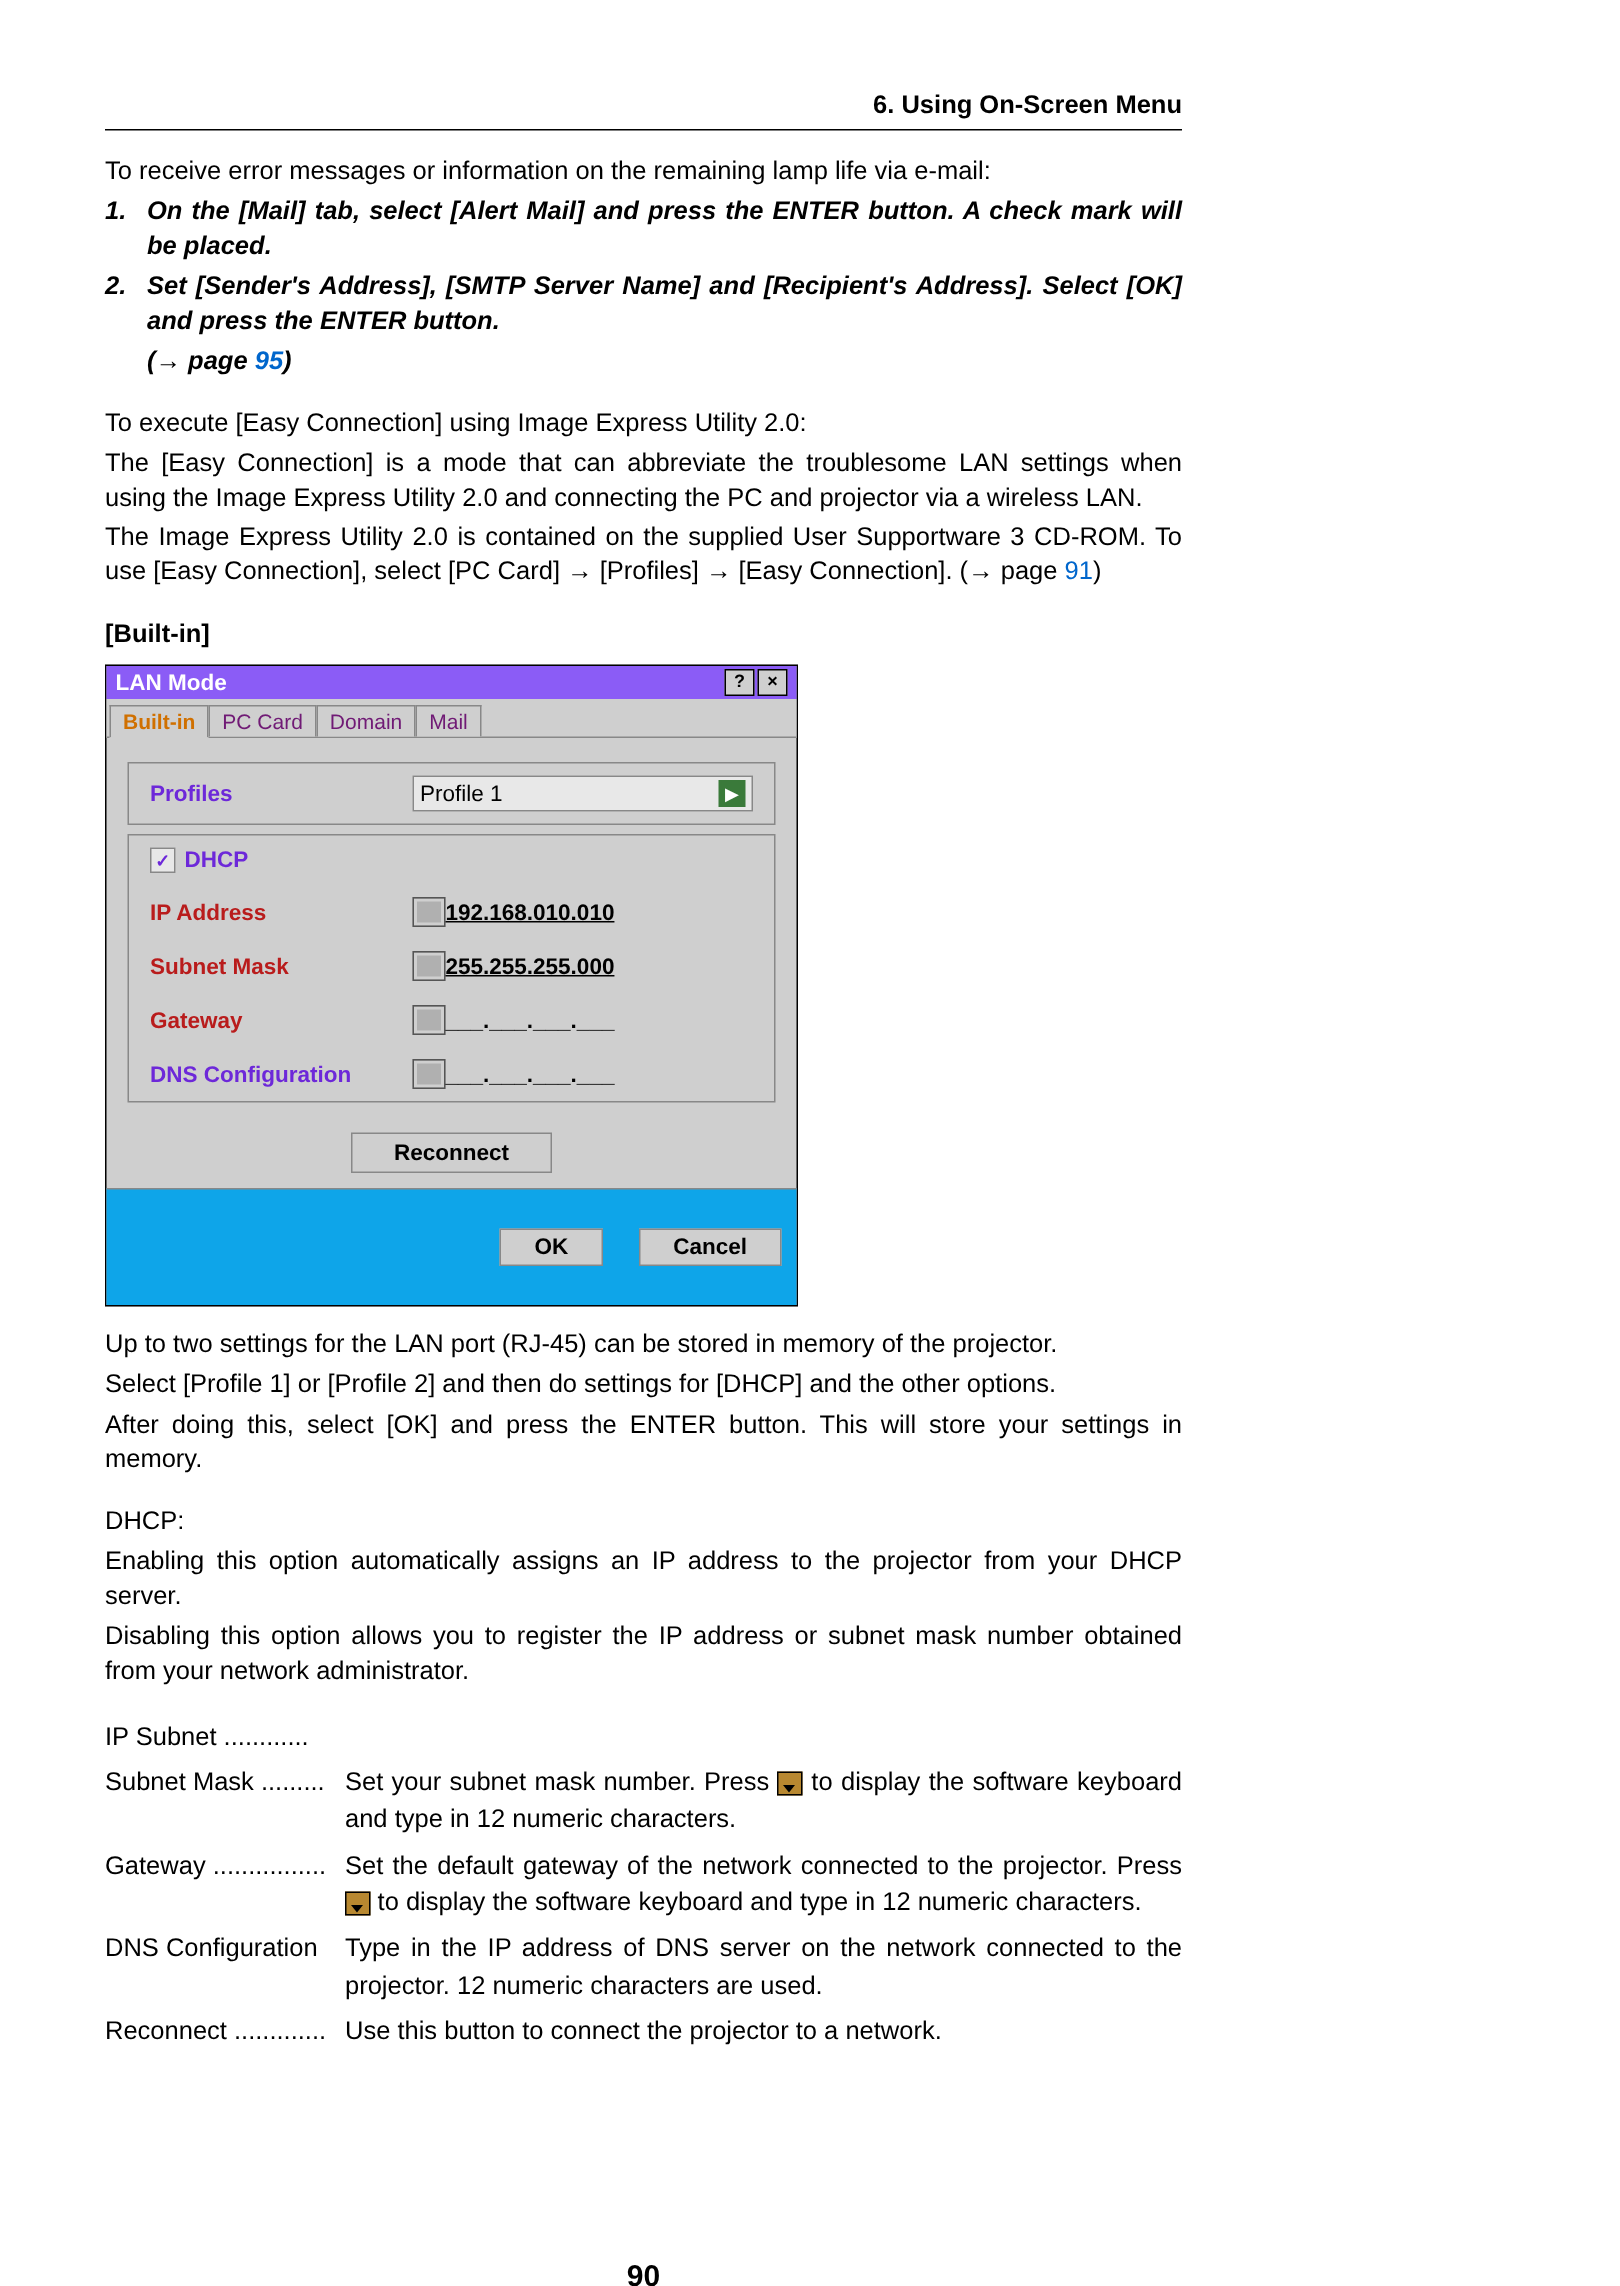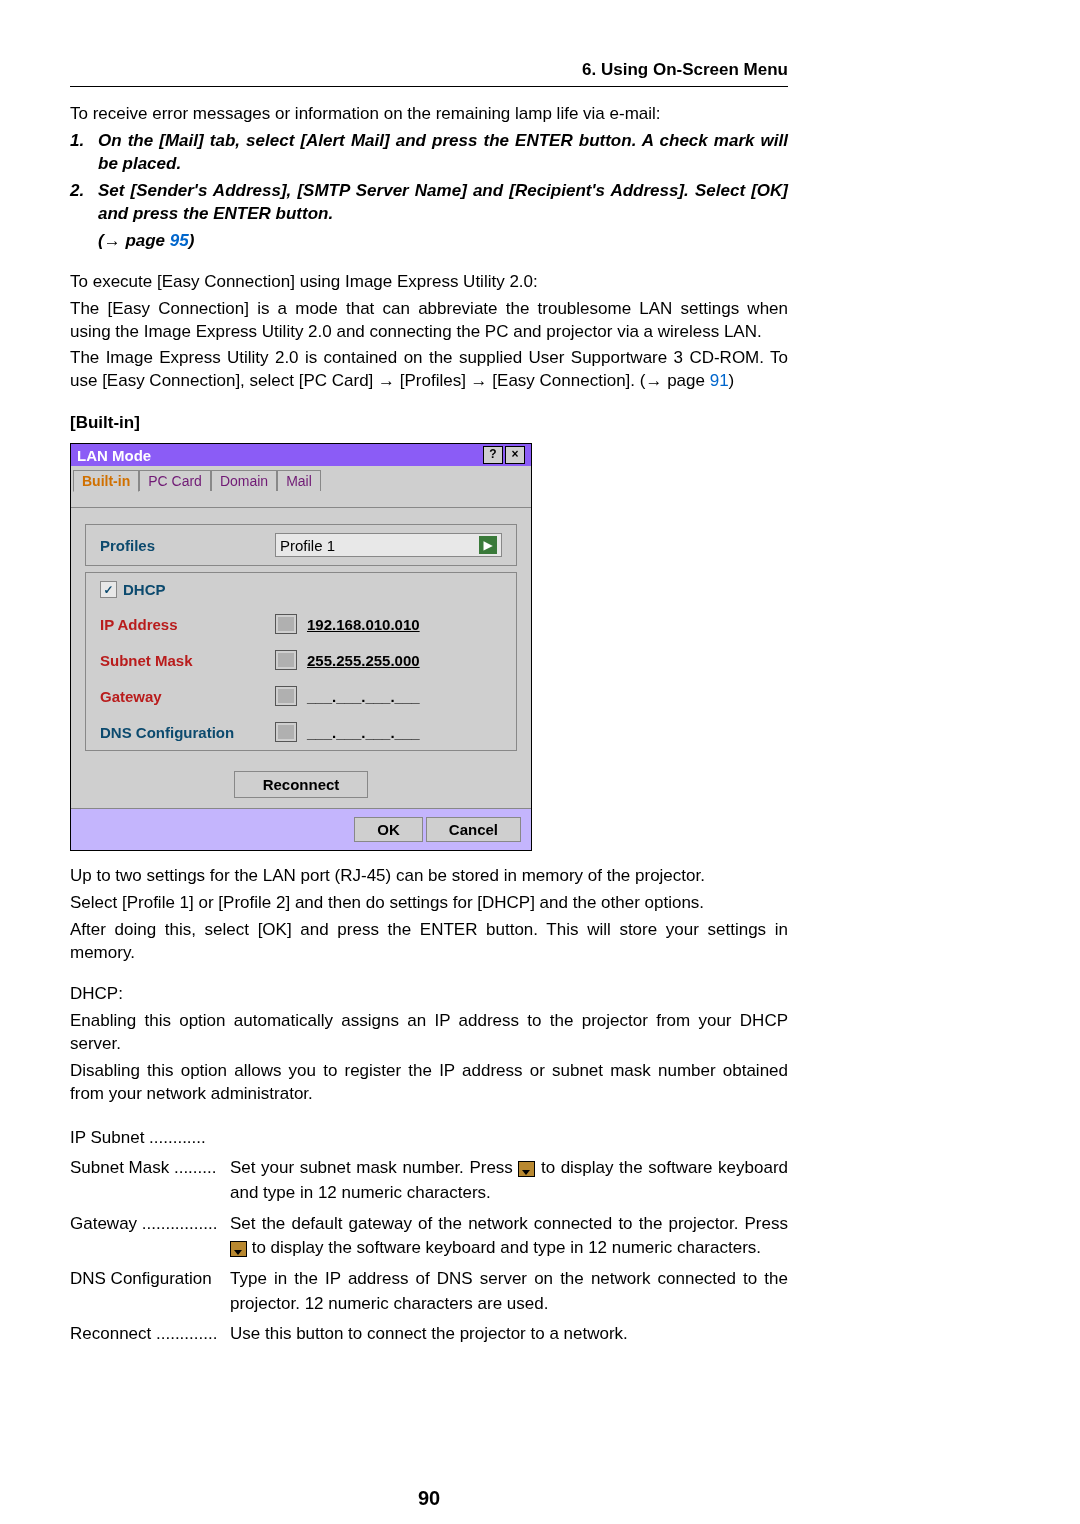--- a/index.html
+++ b/index.html
@@ -78,21 +78,21 @@
     background: #cfcfcf;
     border: 1px solid #000;
     color:#000;
     font-size: 12px;
     line-height: 14px;
     text-align: center;
     font-weight: bold;
   }
   .tab-strip {
     background: #cfcfcf;
-    padding: 4px 2px 16px 2px;
+    padding: 4px 2px 0 2px;
     border-bottom: 1px solid #888;
     display: flex;
   }
   .tab {
     padding: 2px 8px;
     font-size: 14px;
     border: 1px solid #888;
     border-bottom: none;
     background: #cfcfcf;
     color: #701a75;
@@ -109,21 +109,21 @@
     padding: 10px 14px 6px 14px;
   }
   .form-row {
     display: flex;
     align-items: center;
     padding: 8px 0;
   }
   .form-label {
     flex: 0 0 175px;
     font-weight: bold;
-    color: #0c4a6e;
+    color: #6d28d9;
     font-size: 15px;
   }
   .form-label.disabled { color: #b91c1c; }
   .profile-box {
     flex: 1;
     display: flex;
     align-items: center;
     justify-content: space-between;
     border: 1px solid #888;
     background: #e8e8e8;
@@ -146,21 +146,20 @@
     align-items: center;
     justify-content: center;
     margin-right: 6px;
     font-size: 12px;
     font-weight: bold;
   }
   .val-box {
     flex: 1;
     display: flex;
     align-items: center;
-    gap: 10px;
   }
   .icon-kb {
     width: 20px; height: 18px;
     background: #b0b0b0;
     border: 1px solid #555;
     display:inline-block;
     box-shadow: inset 0 0 0 2px #cfcfcf;
   }
   .ip-val {
     font-weight: bold;
@@ -178,25 +177,25 @@
   }
   .dlg-btn {
     border: 1px solid #888;
     background: #cfcfcf;
     padding: 4px 28px;
     font-weight: bold;
     font-size: 15px;
   }
   .dlg-footer {
     border-top: 1px solid #888;
-    padding: 8px 10px;
+    padding: 26px 10px;
     display: flex;
     justify-content: flex-end;
-    gap: 3px;
-    background: #c4b5fd;
+    gap: 24px;
+    background: #0ea5e9;
   }
   .dlg-footer .dlg-btn { padding: 3px 22px; }
   .desc-list {
     font-size: 17px;
     line-height: 1.45;
     margin-top: 20px;
   }
   .desc-row {
     display: flex;
     margin-bottom: 6px;

